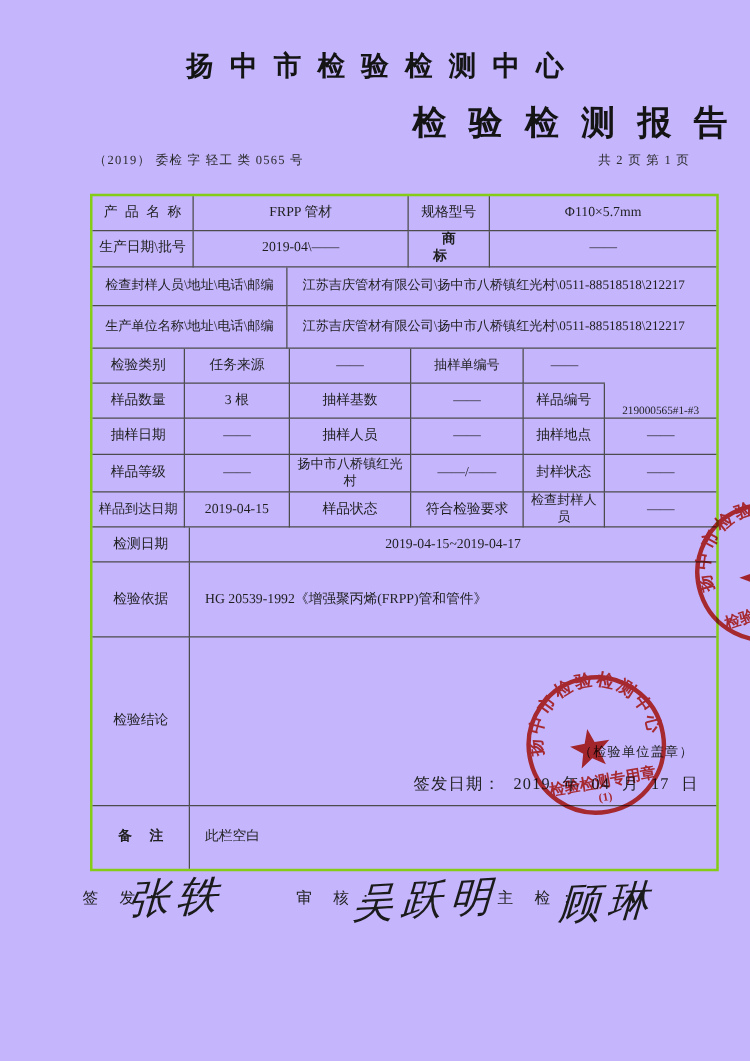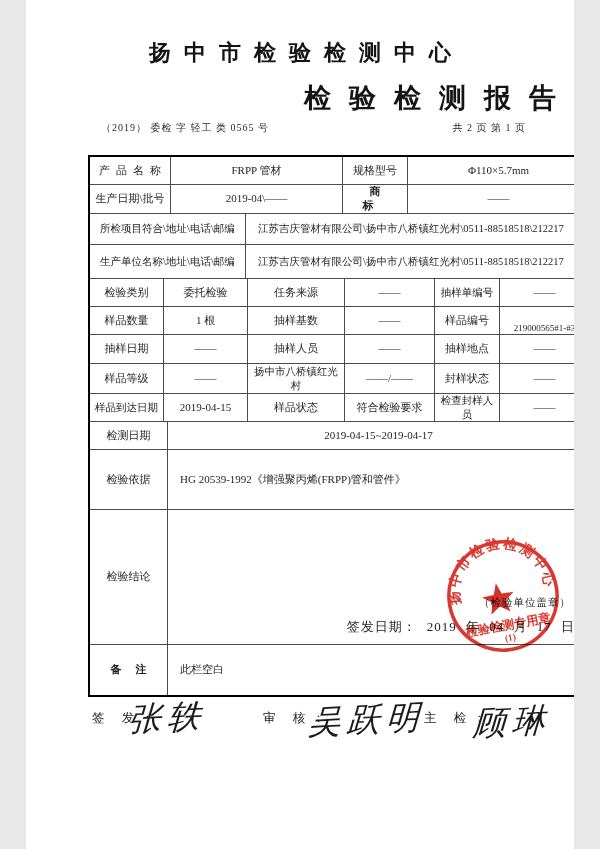--- a/index.html
+++ b/index.html
@@ -1,41 +1,41 @@
 <!DOCTYPE html>
 <html><head>
 <meta charset="utf-8">
 <style>
   html,body{margin:0;padding:0;background:#e8e8e8;}
   *{box-sizing:border-box;}
   .page{
-    position:relative;width:548px;height:849px;margin:0 auto;
-    background:#ffffff;overflow:hidden;
+    position:relative;width:600px;height:849px;margin:0 auto;
+    background:#c4b5fd;overflow:hidden;
     font-family:"Liberation Serif","DejaVu Serif",serif;color:#1f1f1f;
   }
   
   .org-title{
     position:absolute;top:38px;left:0;width:100%;text-align:center;
     font-size:22px;font-weight:bold;letter-spacing:13px;text-indent:13px;color:#141414;
   }
   .report-title{
     position:absolute;top:80px;left:0;width:100%;text-align:right;
     font-size:27px;font-weight:bold;letter-spacing:18px;text-indent:18px;color:#141414;
   }
   .hdr-meta{
     position:absolute;top:121px;left:75px;right:48px;
     display:flex;justify-content:space-between;
     font-size:10px;letter-spacing:1px;color:#2a2a2a;
   }
   
   .tbl{
-    position:absolute;left:62px;top:155px;width:503px;
+    position:absolute;left:72px;top:155px;width:503px;
     display:grid;
     grid-template-rows:28px 29px 31px 34px 28px 28px 29px 30px 28px 28px 60px 135px 50px;
-    border:2px solid #000000;background:transparent;
+    border:2px solid #84cc16;background:transparent;
   }
   .tr{display:grid;}
   .r-prod{grid-template-columns:81px 172px 65px 1fr;}
   .r-org {grid-template-columns:156px 1fr;}
   .r-six {grid-template-columns:74px 84px 97px 90px 65px 1fr;}
   .r-wide{grid-template-columns:78px 1fr;}
   .td{
     display:flex;align-items:center;justify-content:center;
     border-right:1px solid #4c4c4c;border-bottom:1px solid #4c4c4c;
     font-size:11px;line-height:1.25;text-align:center;overflow:hidden;
@@ -98,41 +98,40 @@
     </div>
 
     <div class="tr r-prod">
       <div class="td">生产日期\批号</div>
       <div class="td">2019-04\——</div>
       <div class="td sp2">商标</div>
       <div class="td">——</div>
     </div>
 
     <div class="tr r-org">
-      <div class="td small">所检项目符合\地址\电话\邮编</div>
+      <div class="td small">检查封样人员\地址\电话\邮编</div>
       <div class="td left small">江苏吉庆管材有限公司\扬中市八桥镇红光村\0511-88518518\212217</div>
     </div>
 
     <div class="tr r-org">
       <div class="td small">生产单位名称\地址\电话\邮编</div>
       <div class="td left small">江苏吉庆管材有限公司\扬中市八桥镇红光村\0511-88518518\212217</div>
     </div>
 
     <div class="tr r-six">
       <div class="td">检验类别</div>
-      <div class="td">委托检验</div>
       <div class="td">任务来源</div>
       <div class="td">——</div>
       <div class="td small">抽样单编号</div>
       <div class="td">——</div>
     </div>
 
     <div class="tr r-six">
       <div class="td">样品数量</div>
-      <div class="td">1 根</div>
+      <div class="td">3 根</div>
       <div class="td">抽样基数</div>
       <div class="td">——</div>
       <div class="td">样品编号</div>
       <div class="td tiny">219000565#1-#3</div>
     </div>
 
     <div class="tr r-six">
       <div class="td">抽样日期</div>
       <div class="td">——</div>
       <div class="td">抽样人员</div>

